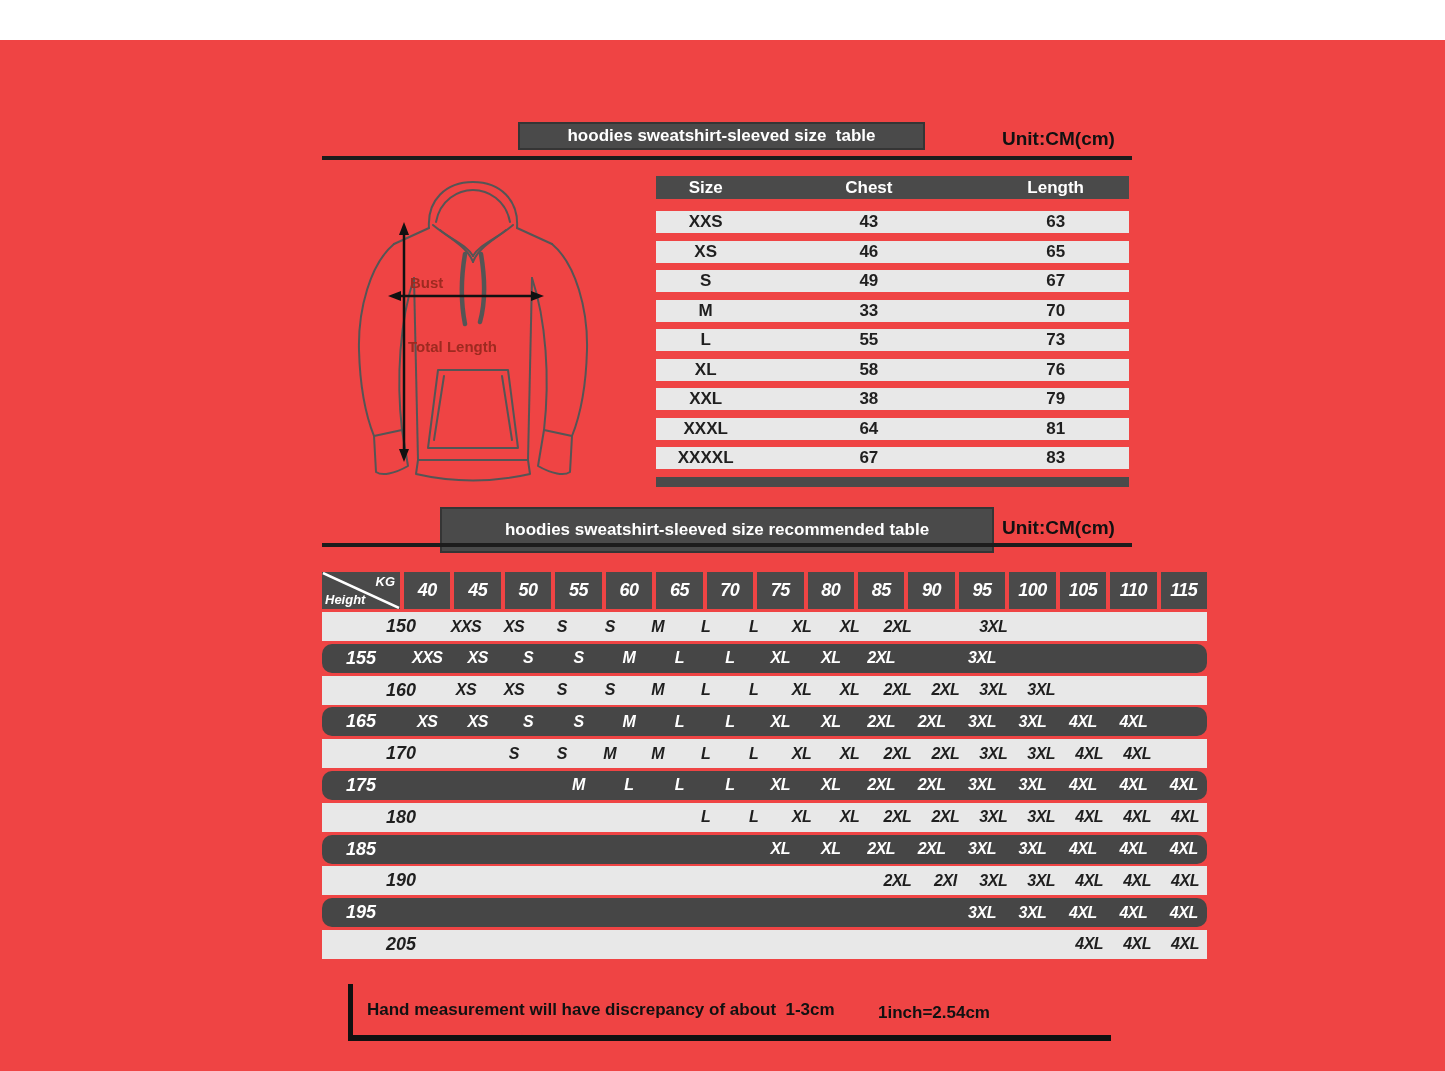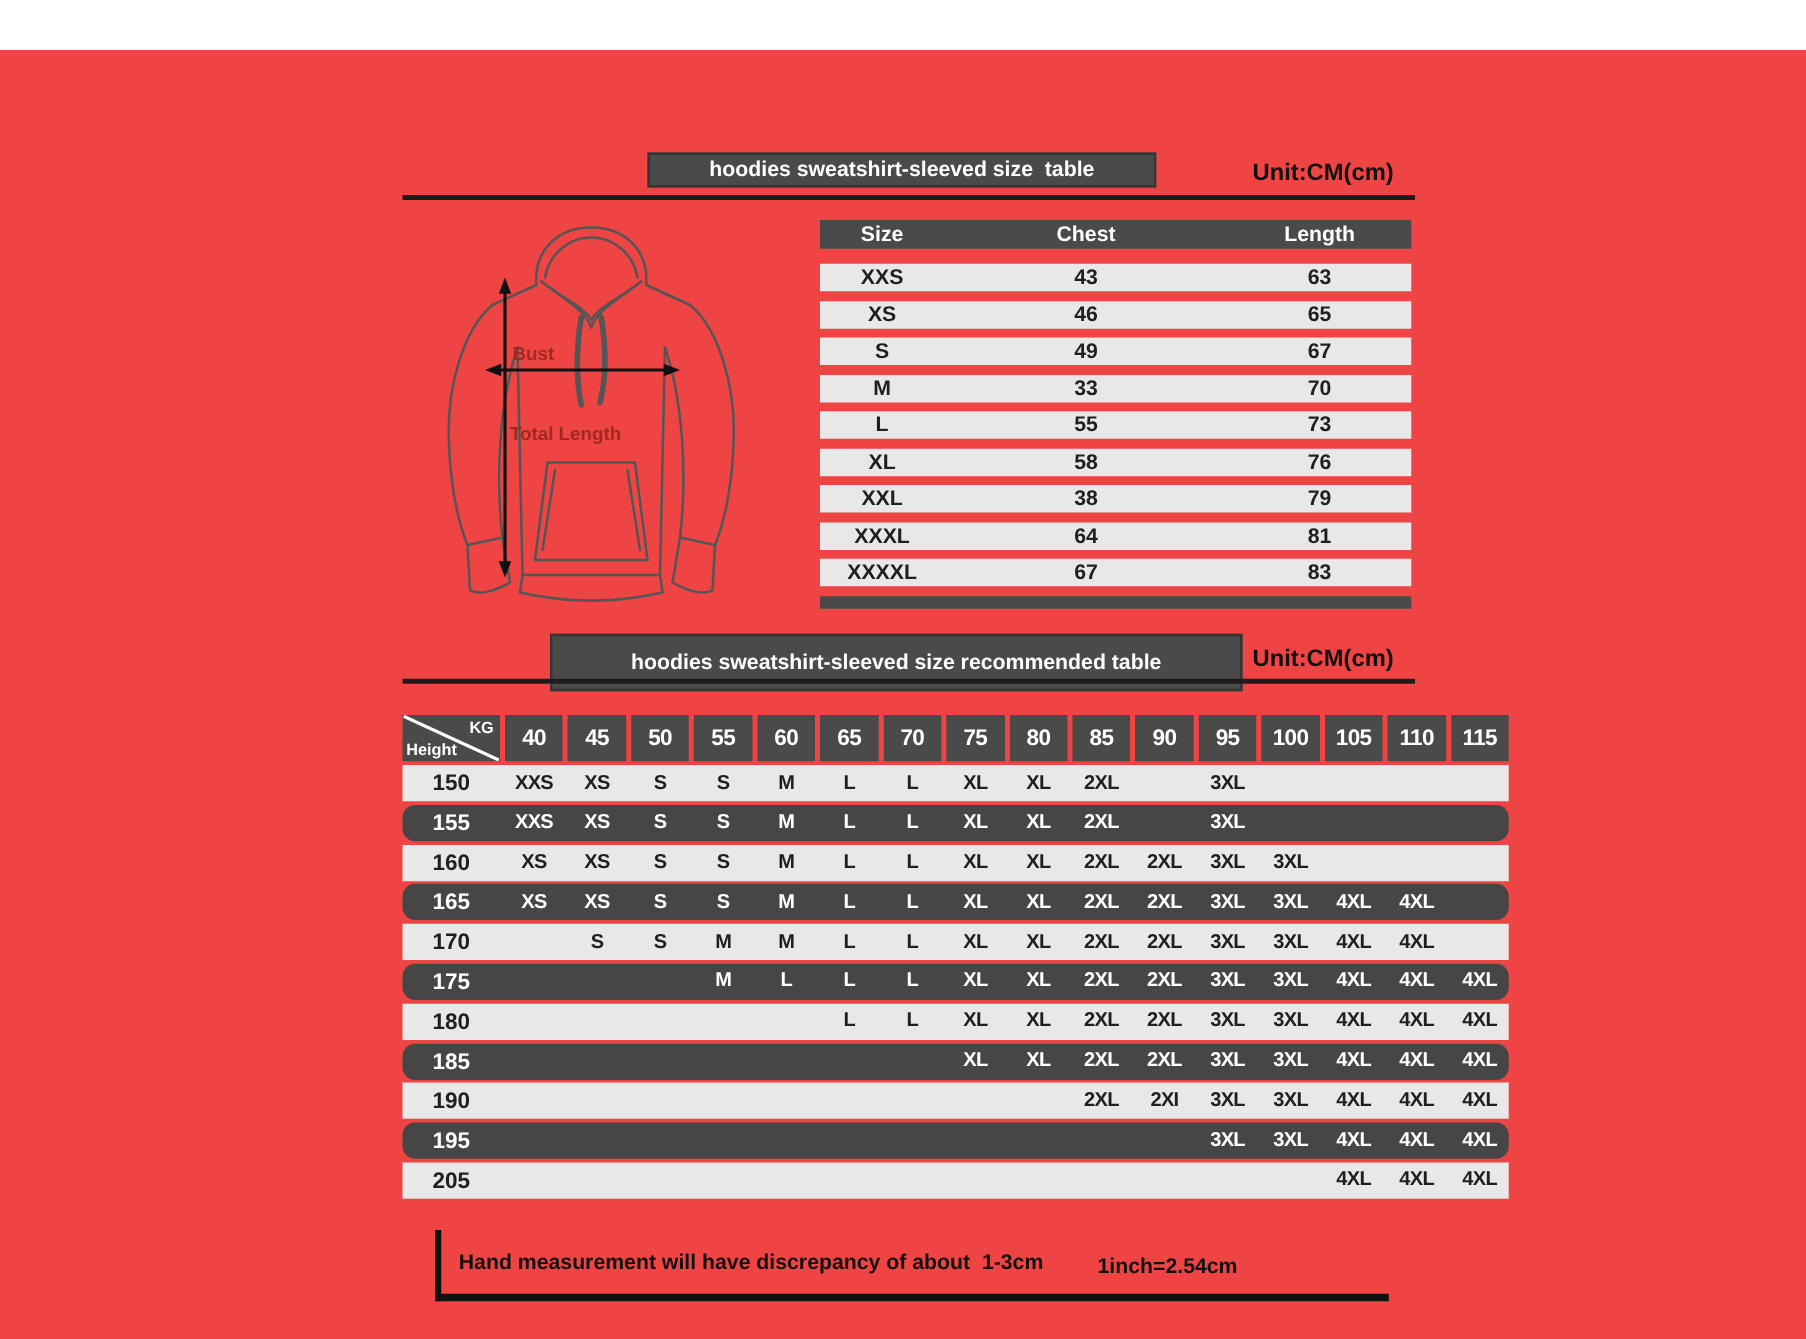--- a/index.html
+++ b/index.html
@@ -42,21 +42,21 @@
   }
   .st-body { display: flex; flex-direction: column; gap: 7.5px; }
   .st-row {
     display: grid; grid-template-columns: 21% 48% 31%;
     background: #e8e8e8; height: 22px; align-items: center;
     color: #1f1f1f; font-weight: bold; font-size: 17px; text-align: center;
   }
   .st-footerbar { margin-top: 8px; height: 10px; background: #4a4a4a; }
 
   
-  .matrix { position: absolute; left: 322px; top: 532px; width: 885px; }
+  .matrix { position: absolute; left: 322px; top: 532px; width: 885px; font-style: italic; }
   .m-header {
     display: grid; grid-template-columns: 78px repeat(16, 1fr);
     column-gap: 4px; height: 37px; margin-bottom: 3px;
   }
   .m-hcell {
     background: #4a4a4a; color: #fff; font-weight: bold; font-size: 18px;
     display: flex; align-items: center; justify-content: center;
     letter-spacing: -0.5px;
   }
   .m-corner { position: relative; background: #4a4a4a; }
@@ -67,21 +67,21 @@
   }
   .m-corner .hgt {
     position: absolute; bottom: 2px; left: 3px;
     color: #fff; font-weight: bold; font-size: 13px;
   }
   .m-row {
     display: grid; grid-template-columns: 78px repeat(16, 1fr);
     column-gap: 4px; height: 29px; margin-bottom: 2.8px; align-items: center;
     text-align: center; font-weight: bold;
   }
-  .m-row.light { background: #e8e8e8; color: #1f1f1f; }
+  .m-row.light { background: #e8e8e8; color: #1f1f1f; padding-left: 40px; }
   .m-row.dark  { background: #464646; color: #fff; border-radius: 10px; }
   .m-label { font-size: 18px; }
   .m-cell  { font-size: 16px; letter-spacing: -0.5px; }
 
   
   .fn-vline { position: absolute; left: 348px; top: 944px; width: 5px; height: 57px; background: #111; }
   .fn-hline { position: absolute; left: 348px; top: 995px; width: 763px; height: 6px; background: #111; }
   .fn-text  { position: absolute; left: 367px; top: 960px; font-weight: bold; font-size: 17px; color: #111; }
   .fn-conv  { position: absolute; left: 878px; top: 963px; font-weight: bold; font-size: 17px; color: #111; }
 </style>

